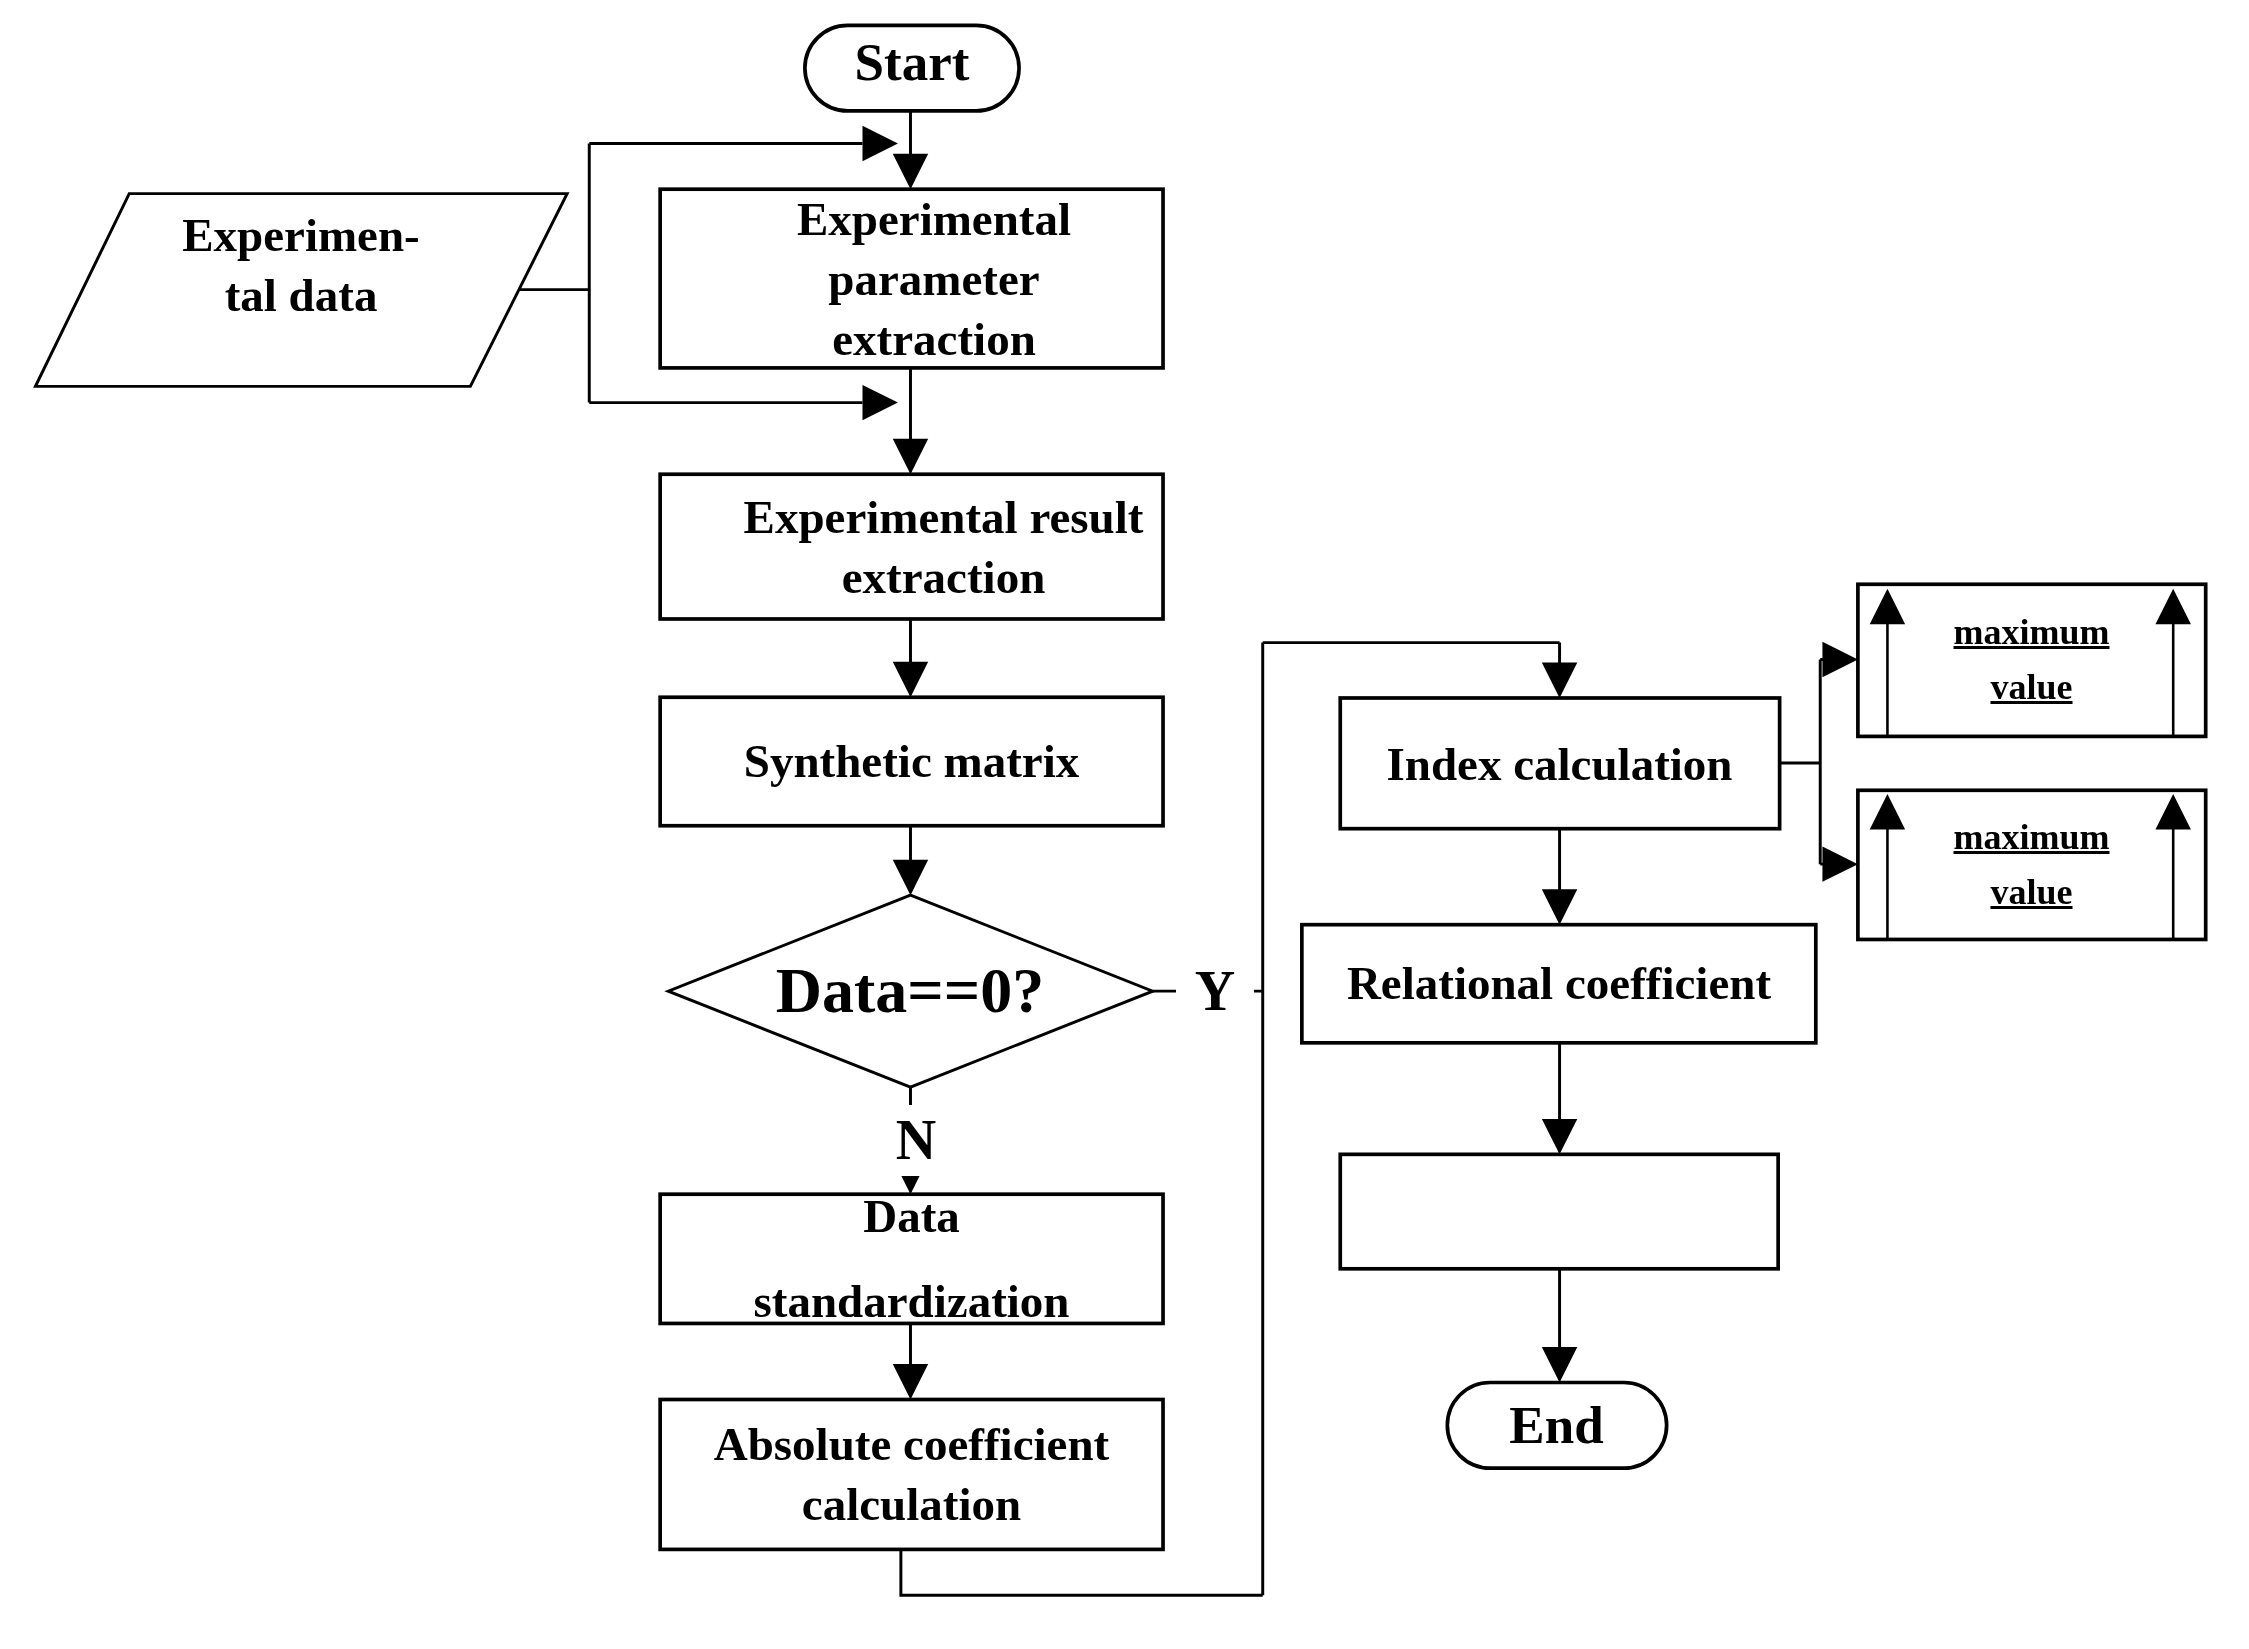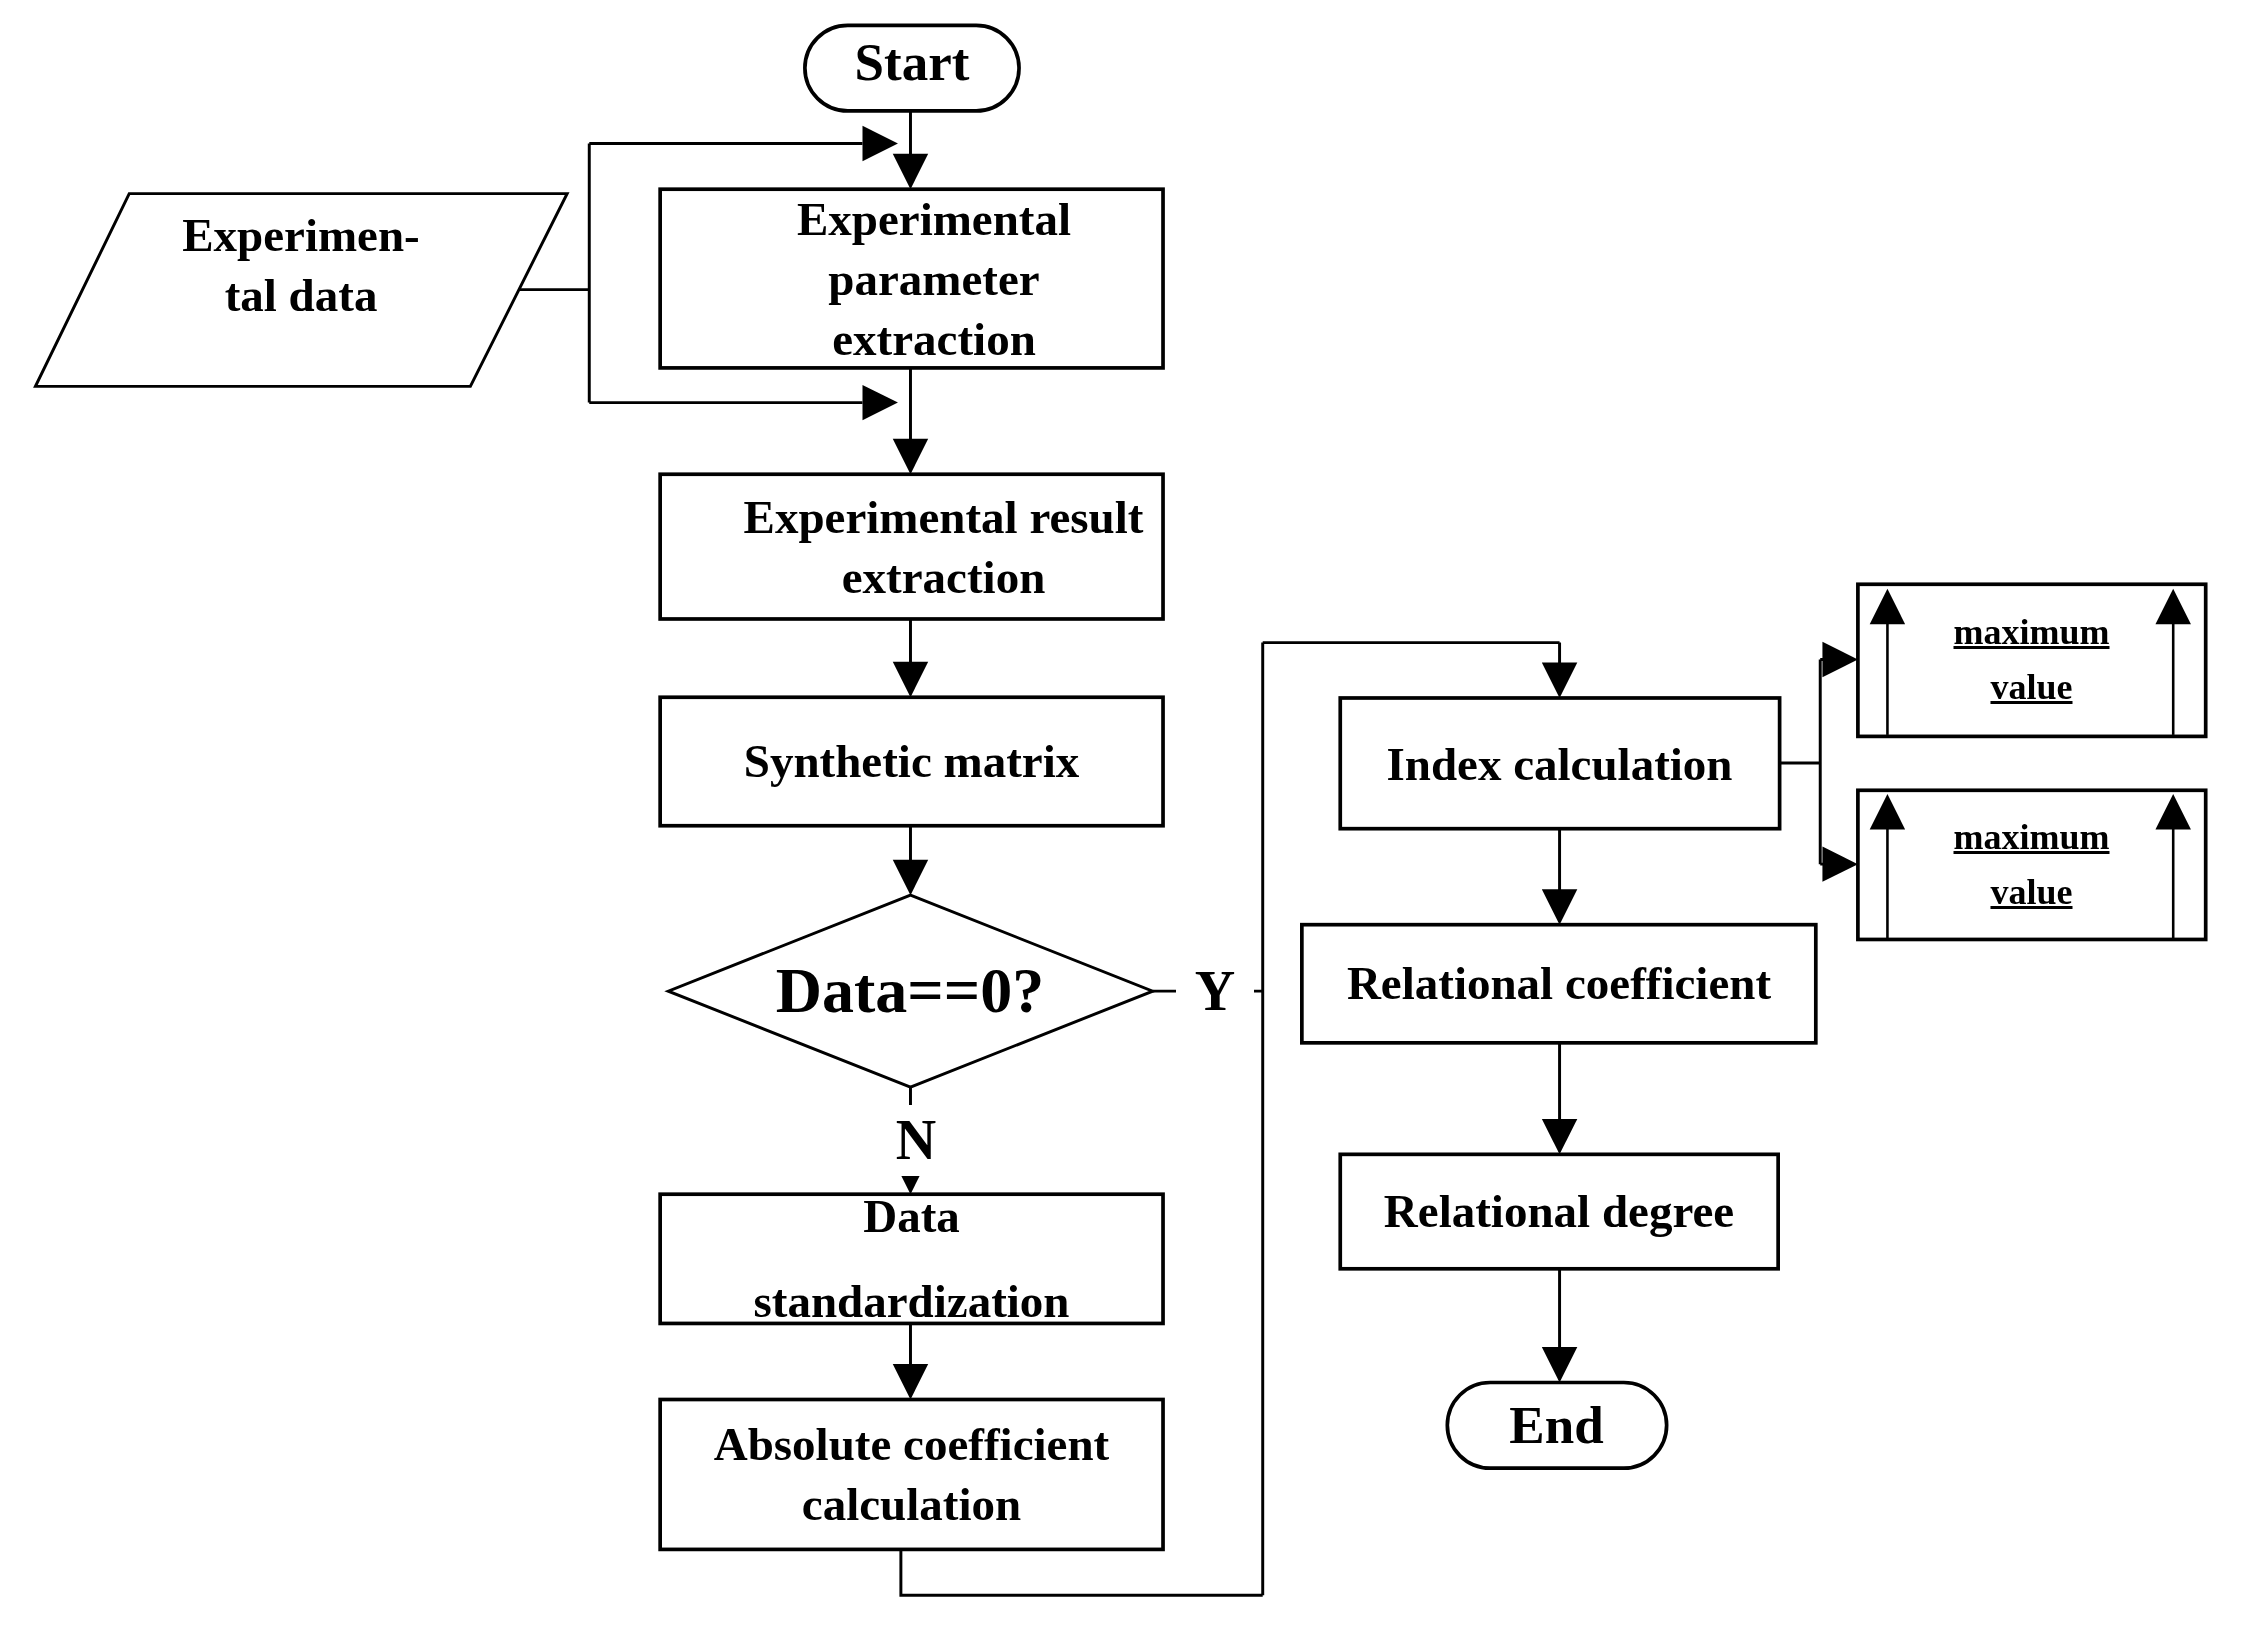--- a/index.html
+++ b/index.html
@@ -158,23 +158,20 @@
 
   <div class="lbl f60" style="left:1905px;top:790px;width:253px;height:149px;">
     <div>maximum</div>
     <div>value</div>
   </div>
 
   <div class="lbl f64" style="left:1302px;top:924px;width:514px;height:118px;">
     <div>Relational coefficient</div>
   </div>
 
-  <div class="lbl f64" style="left:1340px;top:1154px;width:438px;height:114px;">
-    <div>Relational degree</div>
-  </div>
 
   <div class="lbl f72" style="left:1447px;top:1382px;width:219px;height:86px;">
     <div>End</div>
   </div>
 
   <div class="lbl edge-lbl" style="left:1176px;top:956px;width:66px;height:71px;">
     <div>Y</div>
   </div>
 
   <div class="lbl edge-lbl" style="left:877px;top:1105px;width:66px;height:71px;">

